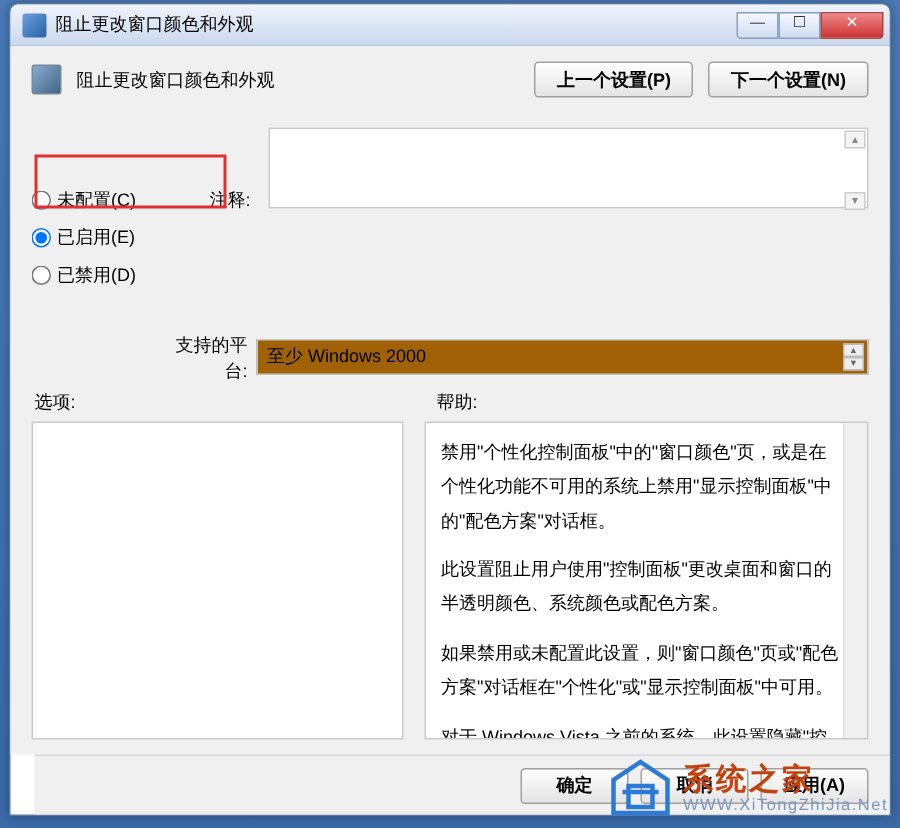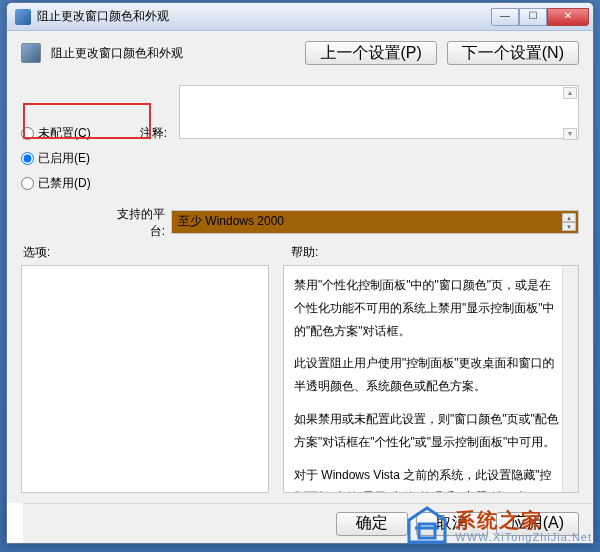--- a/index.html
+++ b/index.html
@@ -86,23 +86,24 @@
       border: 1px solid #789;
       border-radius: 2px;
     }
     .header-title { flex: 1; font-size: 12px; color: #000; }
     .nav-btn {
       height: 24px;
       padding: 0 14px;
       background: linear-gradient(to bottom,#fefefe,#e4e4e4);
       border: 1px solid #a0a0a0;
       border-radius: 3px;
-      font-size: 16px;
+      font-size: 12px;
       font-family: inherit;
       cursor: pointer;
+      font-weight: bold;
     }
     .radio-section {
       position: relative;
       margin: 6px 0 4px 0;
     }
     .radio-row {
       display: flex;
       align-items: flex-end;
       padding: 4px 0;
       gap: 6px;
@@ -130,21 +131,21 @@
       flex: 1;
       height: 54px;
       border: 1px solid #c8c8c8;
       background: #fff;
       resize: none;
       font-family: inherit;
       font-size: 12px;
       padding: 4px;
       position: relative;
     }
-    .platform-row { display: flex; align-items: center; margin-top: 8px; }
+    .platform-row { display: flex; align-items: center; margin-top: 24px; }
     .platform-input {
       flex: 1;
       height: 24px;
       border: 1px solid #c8c8c8;
       background: #a16207;
       padding: 2px 6px;
       font-family: inherit;
       font-size: 12px;
       position: relative;
     }

